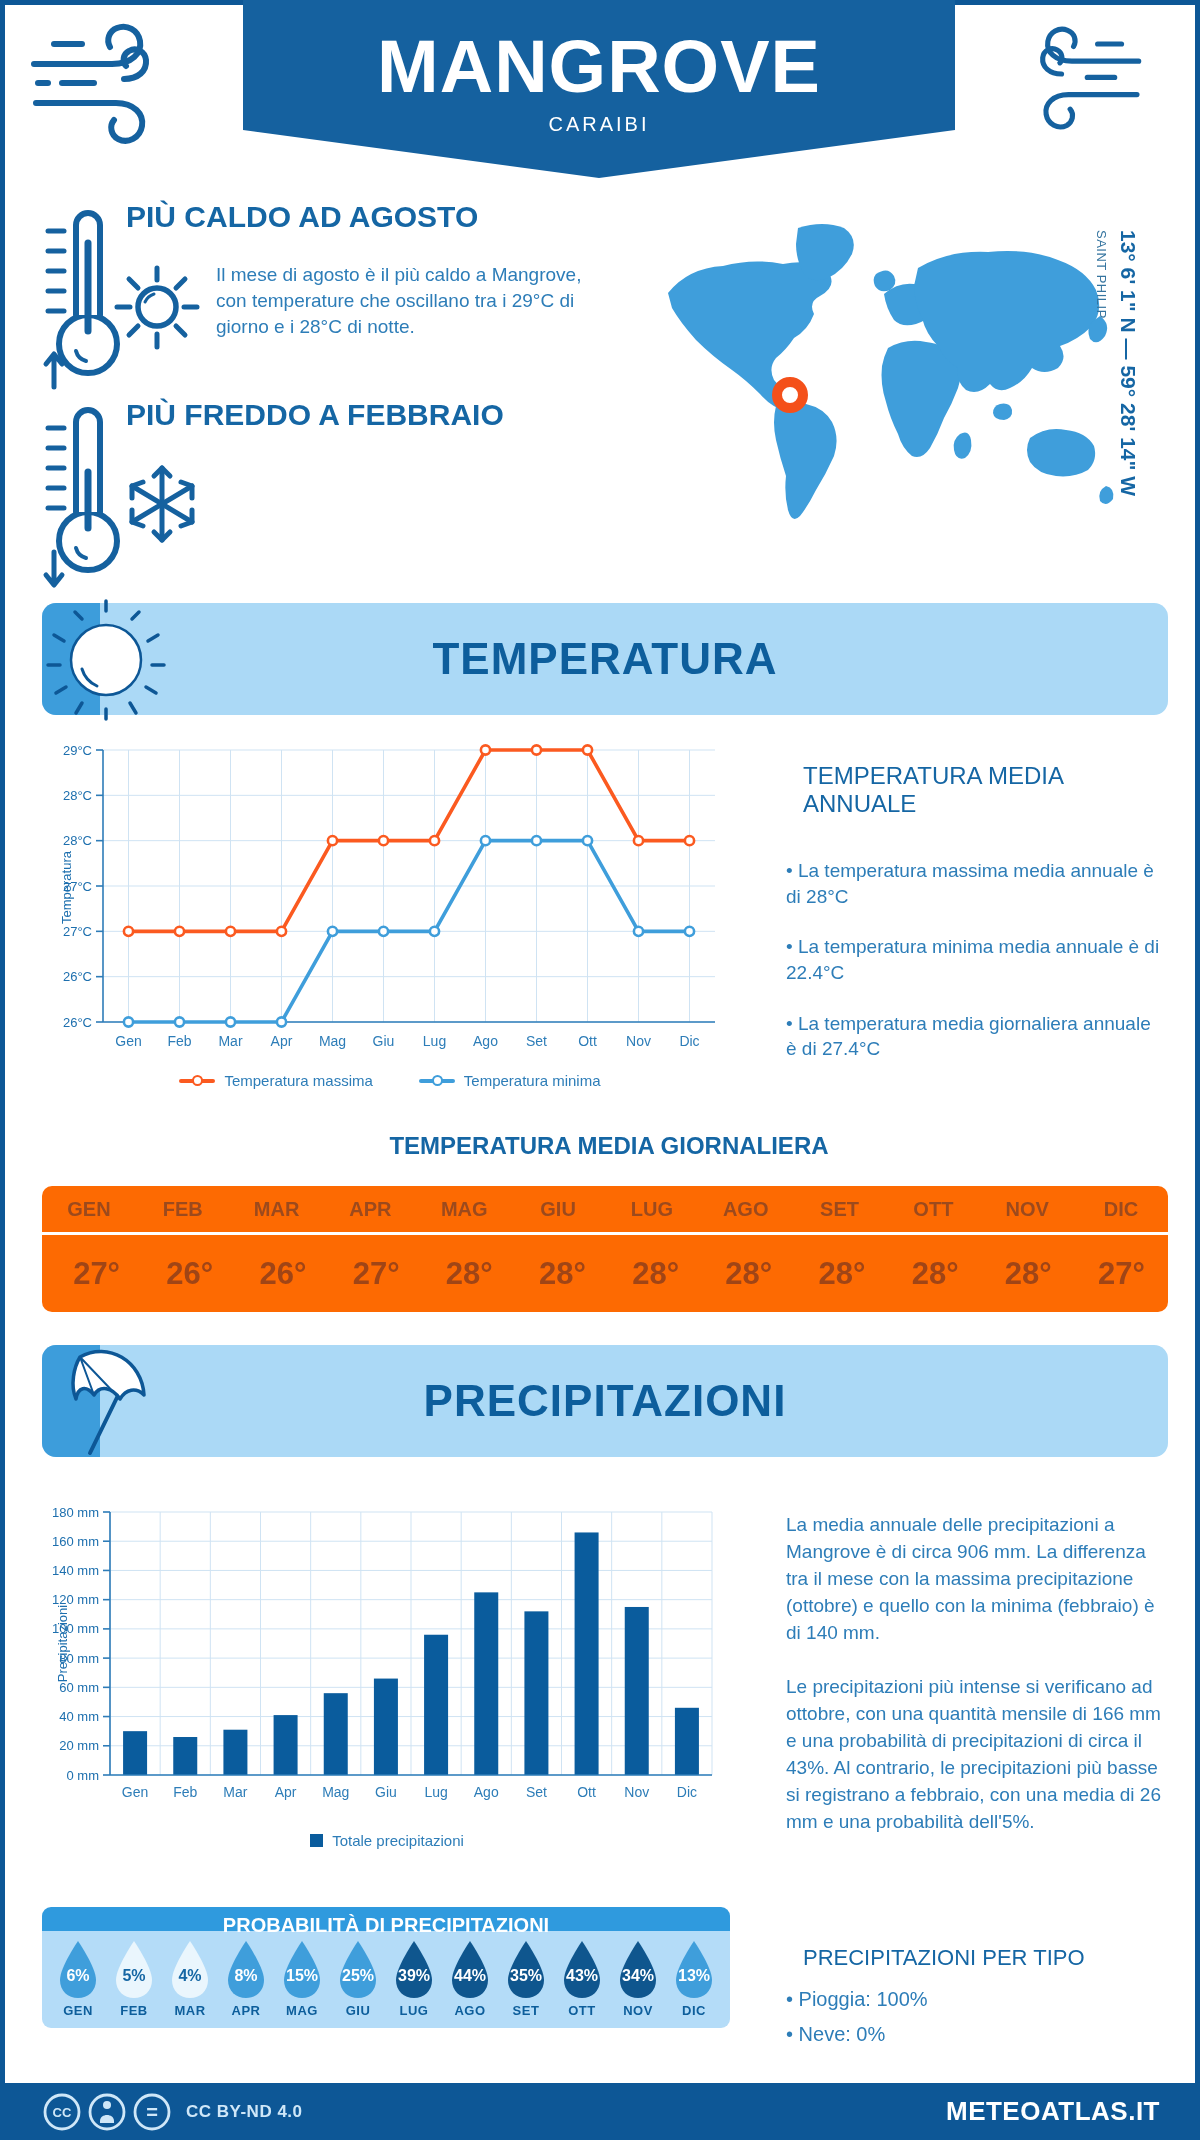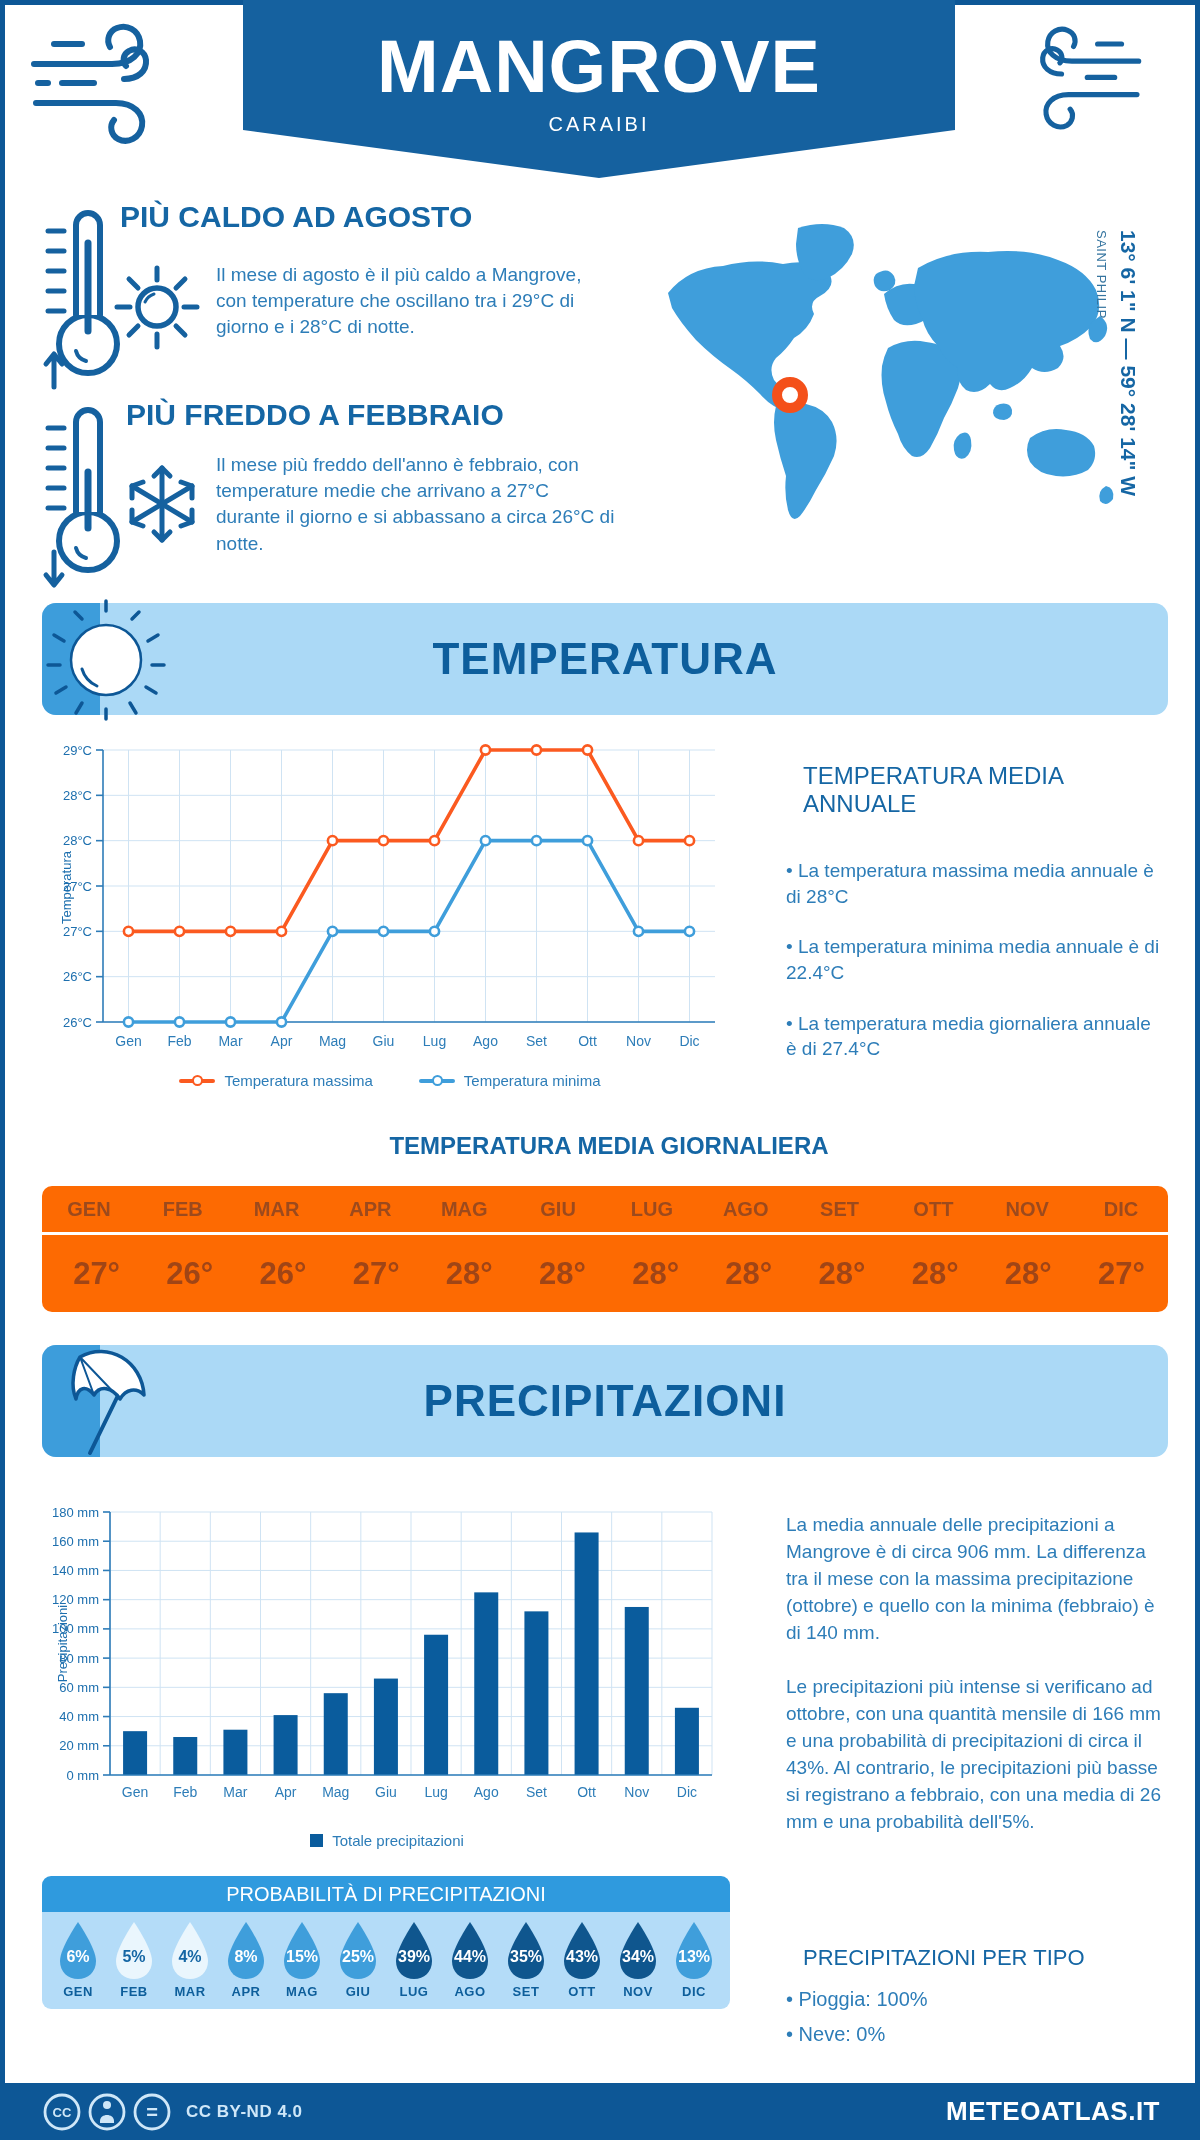--- a/index.html
+++ b/index.html
@@ -61,22 +61,22 @@
   .tt-months{height:46px;border-bottom:3px solid #fff;}
   .tt-vals{height:77px;padding-left:8px;}
   .tt-cell{flex:1;display:flex;align-items:center;justify-content:center;}
   .tt-m{font-size:20px;font-weight:bold;color:#9c4a1d;}
   .tt-v{font-size:31px;font-weight:bold;color:#a04516;}
   
   .ptext{position:absolute;left:786px;top:1512px;width:378px;font-size:19px;color:#2d7db8;line-height:1.42;}
   .ptext .par{margin-bottom:27px;}
   
   .prob{position:absolute;left:42px;top:1876px;width:688px;}
-  .prob-head{height:36px;line-height:36px;border-radius:9px 9px 0 0;background:#2f9ade;color:#fff;
-             font-weight:normal;font-size:20px;text-align:center;}
+  .prob-head{height:24px;line-height:36px;border-radius:9px 9px 0 0;background:#2f9ade;color:#fff;
+             font-weight:bold;font-size:20px;text-align:center;margin-top:31px;}
   .prob-body{background:#b4dcf8;border-radius:0 0 9px 9px;display:flex;padding:8px 8px 10px;}
   .drop-col{flex:1;display:flex;flex-direction:column;align-items:center;}
   .drop{position:relative;width:44px;height:60px;}
   .drop svg{position:absolute;left:0;top:0;}
   .pct{position:absolute;left:0;top:28px;width:44px;text-align:center;font-size:16px;font-weight:bold;color:#fff;}
   .pct.lightpct{color:#1566a4;}
   .drop-m{margin-top:4px;font-size:13px;font-weight:bold;color:#0d5e9b;letter-spacing:.5px;}
   
   .type{position:absolute;left:786px;top:1928px;width:380px;}
   .type .bl{font-size:20px;color:#2d7db8;margin-top:12px;}
@@ -128,21 +128,21 @@
     <path d="M38 112 V22 A12 12 0 0 1 62 22 V112" fill="#ffffff"></path>
     <path d="M50 40 V128" stroke-width="7"></path>
     <path d="M38 148 a14 14 0 0 0 10 10" stroke-width="4"></path>
     <path d="M16 184 V152 M8 161 L16 151 L24 161" stroke-width="5"></path>
   </svg>
   <svg class="iconsvg" style="left:112px;top:262px;stroke-width:5;" width="90" height="90" viewBox="0 0 90 90">
     <circle cx="45" cy="45" r="19" stroke-width="5.5"></circle>
     <path d="M45 18 V6 M64 26 L73 17 M72 45 H85 M64 64 L73 73 M45 72 V85 M26 64 L17 73 M18 45 H5 M26 26 L17 17"></path>
     <path d="M33 40 a15 15 0 0 1 9 -8" stroke-width="3"></path>
   </svg>
-  <div class="sec-title" style="left:120px;top:200px;">PIÙ CALDO AD AGOSTO</div>
+  <div class="sec-title" style="left:126px;top:200px;">PIÙ CALDO AD AGOSTO</div>
   <div class="sec-text" style="left:216px;top:262px;width:392px;">Il mese di agosto è il più caldo a Mangrove, con temperature che oscillano tra i 29°C di giorno e i 28°C di notte.</div>
 
   <svg class="iconsvg" style="left:38px;top:400px;stroke-width:6;" width="100" height="192" viewBox="0 0 100 192">
     <path d="M10 28 H26" stroke-width="5"></path>
       <path d="M10 48 H26" stroke-width="5"></path>
     <path d="M10 68 H26" stroke-width="5"></path>
       <path d="M10 88 H26" stroke-width="5"></path>
     <path d="M10 108 H26" stroke-width="5"></path>
     <circle cx="50" cy="141" r="29"></circle>
     <path d="M38 112 V22 A12 12 0 0 1 62 22 V112" fill="#ffffff"></path>
@@ -155,21 +155,20 @@
       <path d="M12 26 L72 62"></path>
       <path d="M12 62 L72 26"></path>
     <path d="M34 16 L42 8 L50 16"></path>
       <path d="M34 72 L42 80 L50 72"></path>
     <path d="M12 38 L12 26 L23 22"></path>
       <path d="M61 66 L72 62 L72 50"></path>
     <path d="M12 50 L12 62 L23 66"></path>
       <path d="M61 22 L72 26 L72 38"></path>
   </svg>
   <div class="sec-title" style="left:126px;top:398px;">PIÙ FREDDO A FEBBRAIO</div>
-  <div class="sec-text" style="left:216px;top:452px;width:402px;">Il mese più freddo dell'anno è febbraio, con temperature medie che arrivano a 27°C durante il giorno e si abbassano a circa 26°C di notte.</div>
 
   <svg class="abs" style="left:648px;top:198px;" width="492" height="340" viewBox="0 0 492 340">
     <g fill="#3f9edb">
       <path d="M20 95 Q40 70 75 68 Q105 60 135 66 Q165 60 180 74 Q190 88 172 98 Q160 104 166 116 Q160 132 146 140 Q138 152 128 160 Q120 170 126 182 Q134 192 144 200 Q150 210 140 214 Q124 210 112 196 Q98 182 84 172 Q64 158 48 142 Q32 124 24 110 Z"></path>
       <path d="M150 30 Q175 22 196 30 Q210 40 204 56 Q196 72 180 80 Q164 86 156 76 Q148 62 148 46 Z"></path>
       <path d="M128 208 Q142 198 158 206 Q176 210 184 224 Q192 240 186 258 Q178 276 168 292 Q160 308 152 318 Q144 326 140 312 Q136 296 138 278 Q132 260 128 242 Q124 224 128 208 Z"></path>
       <path d="M228 76 q12 -8 18 2 q4 8 -4 14 q-10 4 -15 -4 q-3 -7 1 -12 Z"></path>
       <path d="M236 96 Q250 84 266 86 Q282 82 292 92 Q298 102 290 112 Q280 122 268 126 Q254 130 246 122 Q238 110 236 96 Z"></path>
       <path d="M240 150 Q258 140 278 144 Q298 146 308 160 Q316 174 310 190 Q304 206 296 220 Q290 236 282 250 Q274 262 264 258 Q254 250 250 236 Q242 220 238 204 Q232 186 234 168 Q236 158 240 150 Z"></path>
       <path d="M312 236 q9 -5 11 6 q2 12 -6 18 q-9 3 -11 -8 q-2 -10 6 -16 Z"></path>

